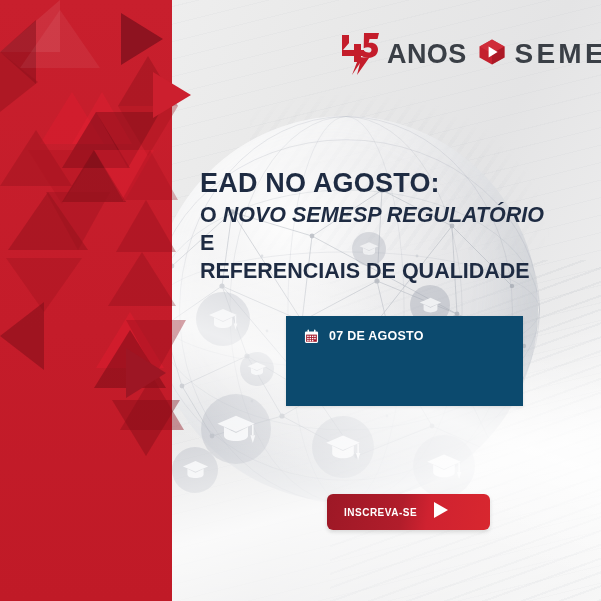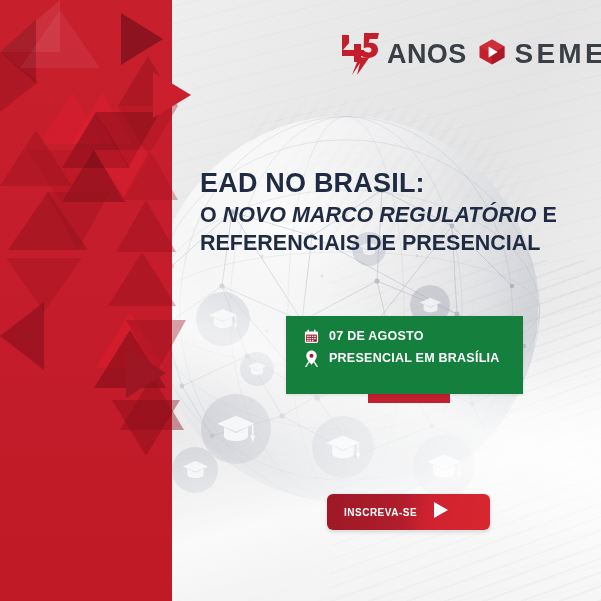--- a/index.html
+++ b/index.html
@@ -125,22 +125,22 @@
     position:absolute;left:200px;top:168px;width:360px;
     color:#1e2b42;
   }
   .hl1{font-size:27px;font-weight:700;letter-spacing:.2px;line-height:1.16;}
   .hl2{font-size:21.5px;font-weight:600;line-height:1.3;margin-top:3px;letter-spacing:0px;}
   .hl2 em{font-style:italic;font-weight:700;}
   .hl3{font-size:21.5px;font-weight:700;line-height:1.3;letter-spacing:0px;}
 
   
   .infobox{
-    position:absolute;left:286px;top:316px;width:237px;height:78px;
-    background:#15803d;
+    position:absolute;left:286px;top:316px;width:237px;height:90px;
+    background:#0c4a6e;
     box-shadow:0 1px 3px rgba(0,0,0,.10);
   }
   .infobox .row{
     display:flex;align-items:center;
     height:22px;margin:0 0 0 17px;
   }
   .infobox .row:first-child{padding-top:0;}
   .info-rows{padding-top:9px;}
   .ico{
     width:17px;height:19px;margin-right:9px;
@@ -356,23 +356,23 @@
         <path d="M14 1.5 L26.5 8.5 v11 L14 26.5 L1.5 19.5 v-11 Z" fill="#c4202e"></path>
         <path d="M14 1.5 L26.5 8.5 L14 15.5 L1.5 8.5 Z" fill="#d4303d" opacity=".75"></path>
         <path d="M14 15.5 L26.5 8.5 v11 L14 26.5 Z" fill="#9d1622" opacity=".6"></path>
         <path d="M10.6 8.6 L19.6 14 L10.6 19.4 Z" fill="#ffffff"></path>
       </svg>
     </span>
     <span class="logo-semesp">SEMESP</span>
   </div>
 
   <div class="headline">
-    <div class="hl1">EAD NO BRASIL:</div>
-    <div class="hl2"><span>O </span><em>NOVO MARCO REGULATÓRIO</em><span> E</span></div>
-    <div class="hl3">REFERENCIAIS DE PRESENCIAL</div>
+    <div class="hl1">EAD NO AGOSTO:</div>
+    <div class="hl2"><span>O </span><em>NOVO SEMESP REGULATÓRIO</em><span> E</span></div>
+    <div class="hl3">REFERENCIAIS DE QUALIDADE</div>
   </div>
 
   <div class="infotab"></div>
   <div class="infobox">
     <div class="info-rows">
 
       <div class="row">
         <span class="ico">
           <svg width="15" height="15" viewBox="0 0 16 16" aria-hidden="true">
             <rect x="1" y="2.6" width="14" height="12.2" rx="1.4" fill="#ffffff"></rect>
@@ -391,30 +391,20 @@
               <rect x="3.4" y="11.8" width="1.6" height="1.4"></rect>
                 <rect x="5.9" y="11.8" width="1.6" height="1.4"></rect>
               <rect x="8.4" y="11.8" width="1.6" height="1.4"></rect>
             </g>
           </svg>
         </span>
         <span class="info-txt">07 DE AGOSTO</span>
       </div>
 
 
-      <div class="row">
-        <span class="ico">
-          <svg width="15" height="17" viewBox="0 0 16 18" aria-hidden="true">
-            <path d="M8 0.5 C4.9 0.5 2.4 3 2.4 6.1 C2.4 10.2 8 15.6 8 15.6 C8 15.6 13.6 10.2 13.6 6.1 C13.6 3 11.1 0.5 8 0.5 Z" fill="#ffffff"></path>
-            <circle cx="8" cy="6" r="2.1" fill="#a4182a"></circle>
-            <path d="M5.2 12.6 L2.1 17.4 M10.8 12.6 L13.9 17.4" stroke="#ffffff" stroke-width="1.5" stroke-linecap="round"></path>
-          </svg>
-        </span>
-        <span class="info-txt">PRESENCIAL EM BRASÍLIA</span>
-      </div>
 
     </div>
   </div>
 
   <div class="cta">
     <span class="cta-label">INSCREVA-SE</span>
     <span class="cta-arrow">
       <svg width="22" height="22" viewBox="0 0 22 22" aria-hidden="true">
         <path d="M5 3 L19 11 L5 19 Z" fill="#ffffff"></path>
       </svg>

